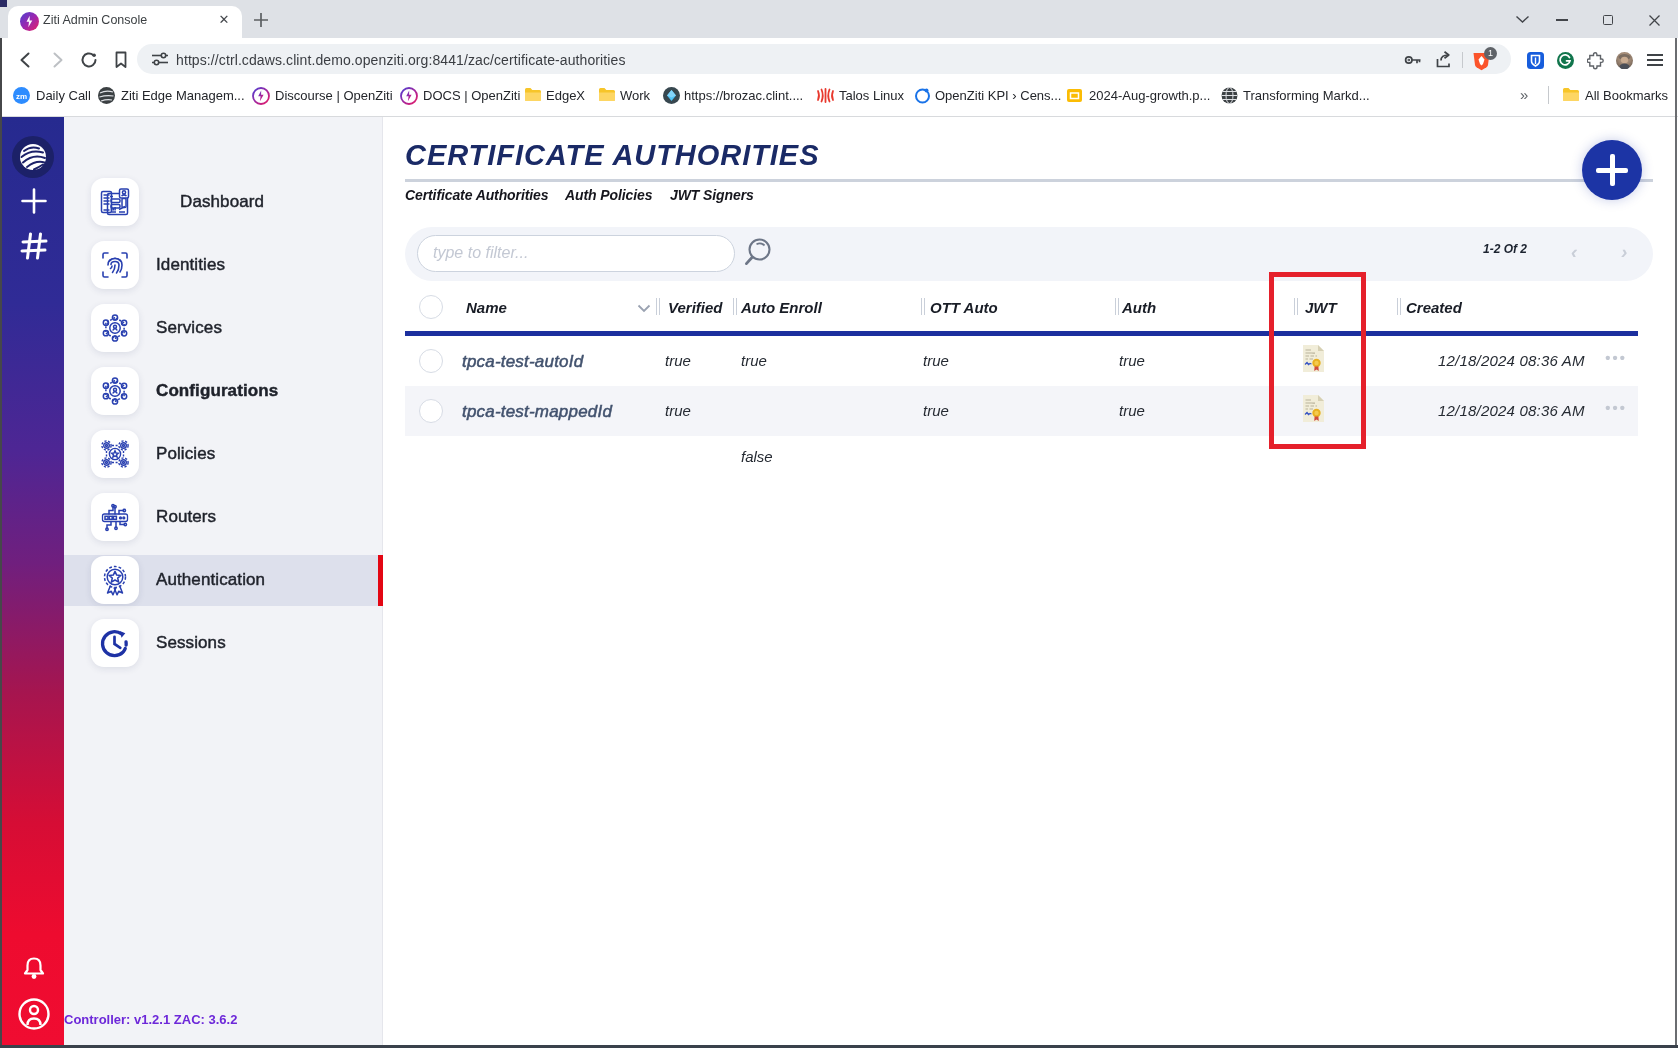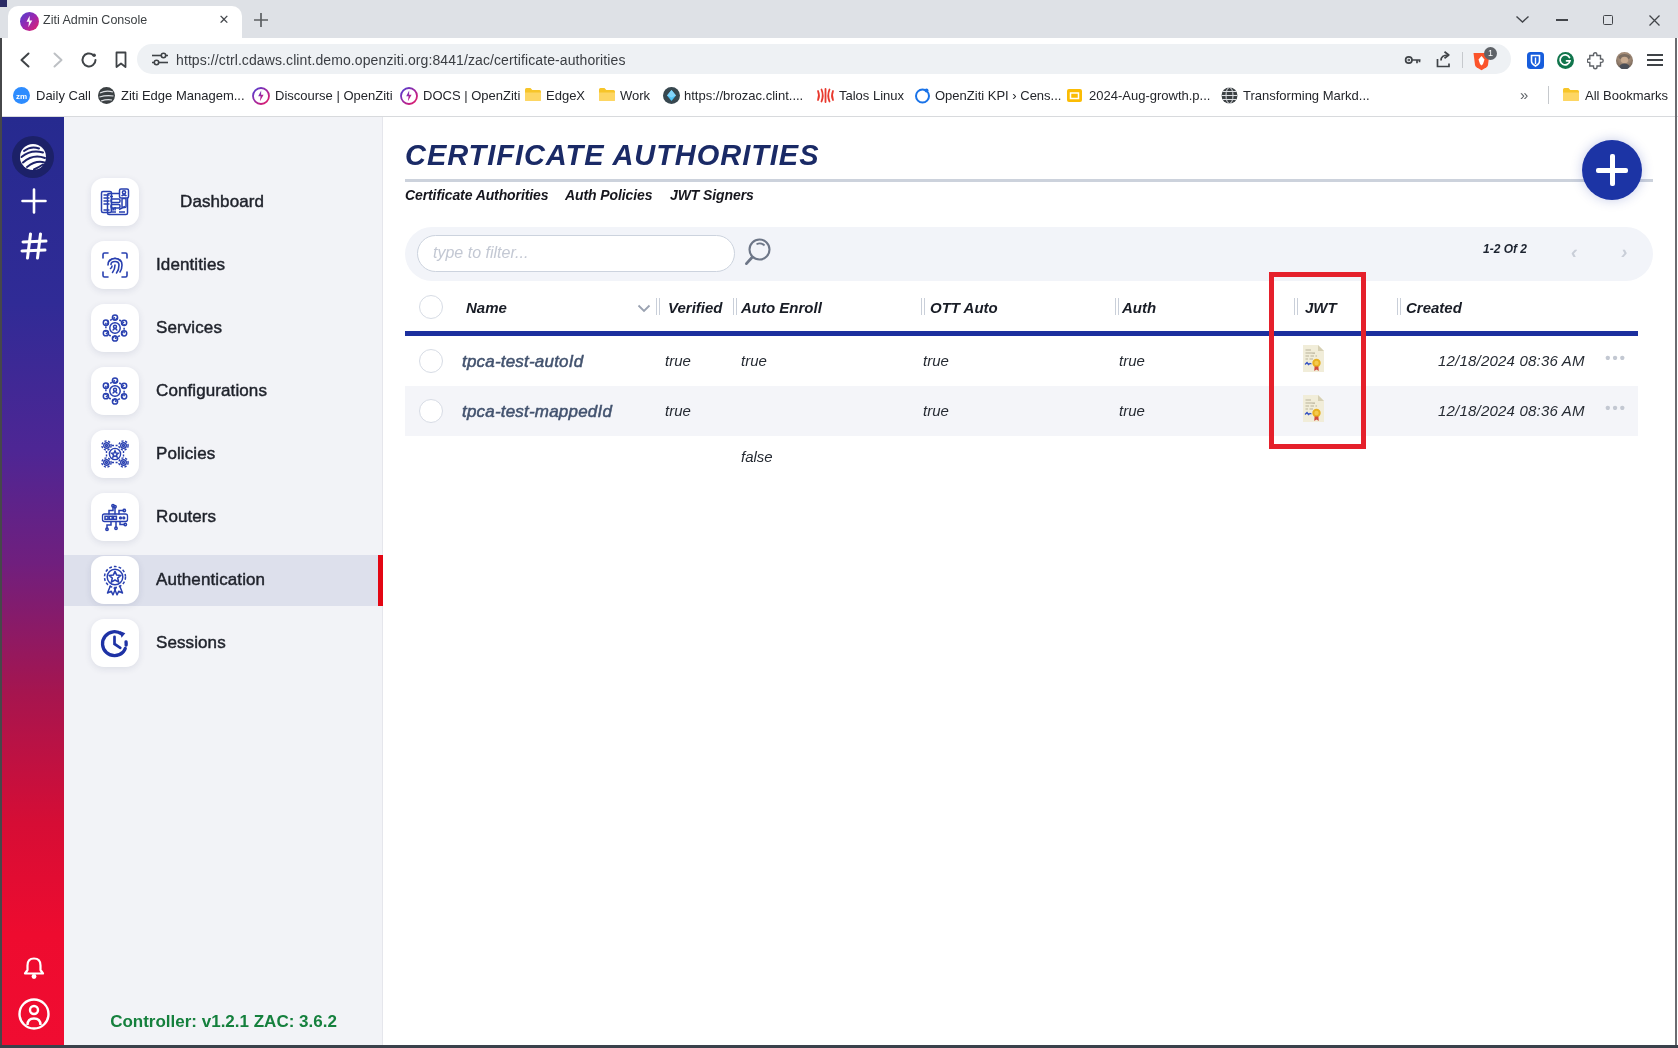--- a/index.html
+++ b/index.html
@@ -20,21 +20,21 @@
   .bmi { position:absolute; top:87px; }
   
   #app { left:0; top:117px; width:1678px; height:929px; background:#ffffff; }
   #rail { left:0; top:0; width:64px; height:929px; background:linear-gradient(180deg,#262a8f 0%,#302b96 20%,#4e2694 36%,#701f7e 48%,#a6154f 62%,#d60d35 76%,#ee0b2f 88%,#f00c31 100%); }
   #sidebar { left:64px; top:0; width:319px; height:929px; background:#f2f3f7; border-right:1px solid #e5e6ec; }
   #sbtitle { left:0px; top:13px; width:319px; text-align:center; font-size:23px; font-weight:bold; color:#1b2660; letter-spacing:0.6px; }
   .navcard { position:absolute; left:27px; width:48px; height:48px; background:#fff; border-radius:13px; box-shadow:0 2px 7px rgba(25,35,90,.10); }
   .navlabel { position:absolute; left:92px; font-size:17px; font-weight:400; color:#1f222b; -webkit-text-stroke:0.45px #1f222b; letter-spacing:0.1px; }
   #authband { left:0px; top:438px; width:319px; height:51px; background:#dde0ec; }
   #authred { left:378px; top:438px; width:5px; height:51px; background:#e30613; }
-  #version { left:0; top:895px; width:319px; text-align:center; font-size:17px; font-weight:600; color:#15803d; }
+  #version { left:0; top:895px; width:319px; font-size:13px; font-weight:600; color:#6d28d9; }
   
   #content { left:384px; top:0; width:1294px; height:929px; background:#fff;font-style:italic; }
   #h1 { left:21px; top:22px; font-size:29px; font-weight:bold; color:#1a2a66; letter-spacing:0.95px; white-space:nowrap; }
   #hline { left:21px; top:62px; width:1248px; height:3px; background:#ccd2dc; }
   .tabx { position:absolute; top:70px; font-size:14px; font-weight:700; color:#16161d; letter-spacing:-0.1px; }
   #plusbtn { left:1198px; top:23px; width:60px; height:60px; border-radius:50%; background:#1c34a5; box-shadow:0 0 12px rgba(28,52,165,.25); }
   #plusbtn:before { content:""; position:absolute; left:14px; top:27.5px; width:32px; height:5px; background:#fff; border-radius:2px; }
   #plusbtn:after { content:""; position:absolute; left:27.5px; top:14px; width:5px; height:32px; background:#fff; border-radius:2px; }
   #filterbar { left:21px; top:110px; width:1248px; height:54px; background:#f2f4f9; border-radius:27px; }
   #searchpill { left:12px; top:8px; width:318px; height:37px; background:#fff; border:1.5px solid #ccd3de; border-radius:19px; }
@@ -434,21 +434,21 @@
               <path d="M13.8,18.6 Q14.5,16.8 16,16.8 Q17.5,16.8 18.2,18.6"></path>
               <circle cx="16.0" cy="5.5" r="2.6"></circle>
               <circle cx="6.9" cy="10.7" r="2.6"></circle>
               <circle cx="6.9" cy="21.2" r="2.6"></circle>
               <circle cx="16.0" cy="26.5" r="2.6"></circle>
               <circle cx="25.1" cy="21.3" r="2.6"></circle>
               <circle cx="25.1" cy="10.8" r="2.6"></circle>
             </g>
           </svg>
         </div>
-        <div class="navlabel" style="top:264px;">Configurations</div>
+        <div class="navlabel" style="top:264px;font-weight:bold;">Configurations</div>
         <div class="navcard" style="top:313px;">
           <svg width="32" height="32" viewBox="0 0 32 32" style="margin:8px auto 0 8px;">
             <g stroke="#2940b0" fill="none" stroke-width="1.4">
               <circle cx="7.5" cy="7.5" r="4.6" stroke-dasharray="2.2,1.6"></circle>
               <circle cx="7.5" cy="7.5" r="2.8"></circle>
               <circle cx="7.5" cy="7.5" r="1"></circle>
               <circle cx="24.5" cy="7.5" r="4.6" stroke-dasharray="2.2,1.6"></circle>
               <circle cx="24.5" cy="7.5" r="2.8"></circle>
               <circle cx="24.5" cy="7.5" r="1"></circle>
               <circle cx="7.5" cy="24.5" r="4.6" stroke-dasharray="2.2,1.6"></circle>

